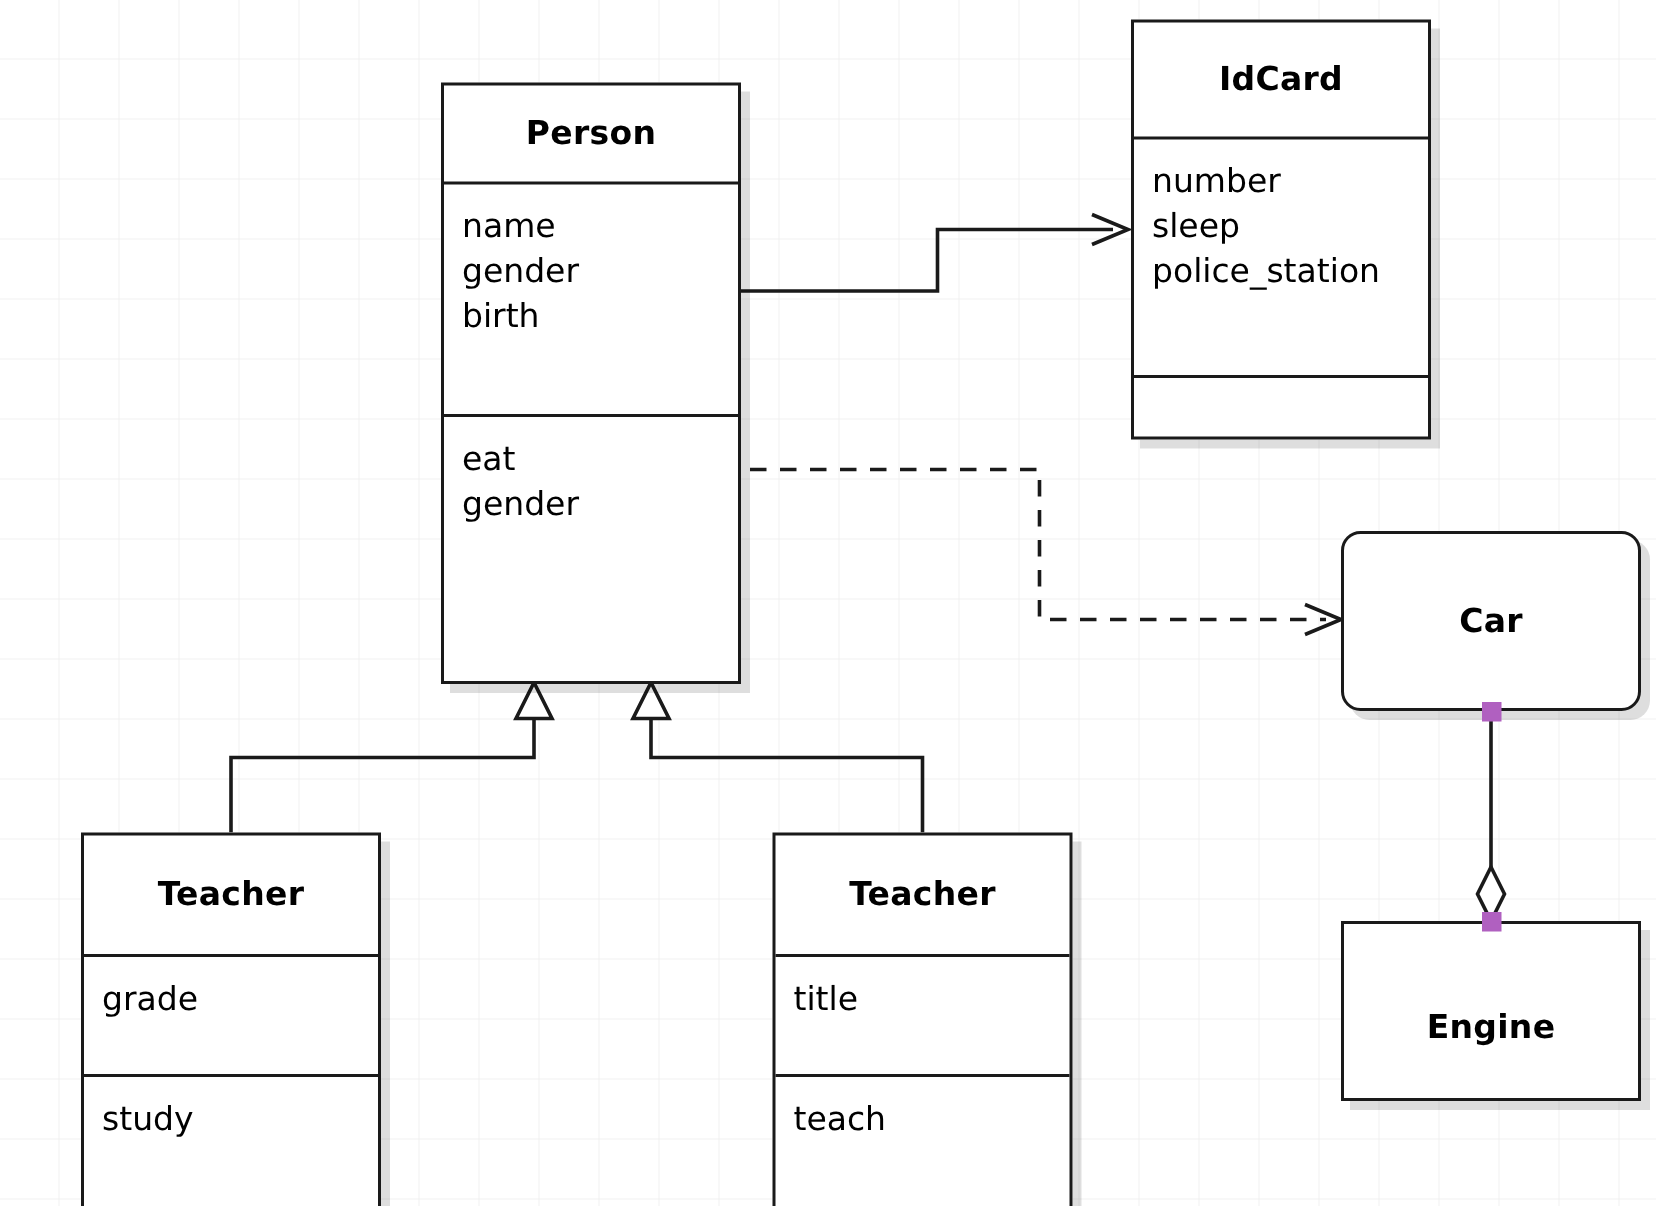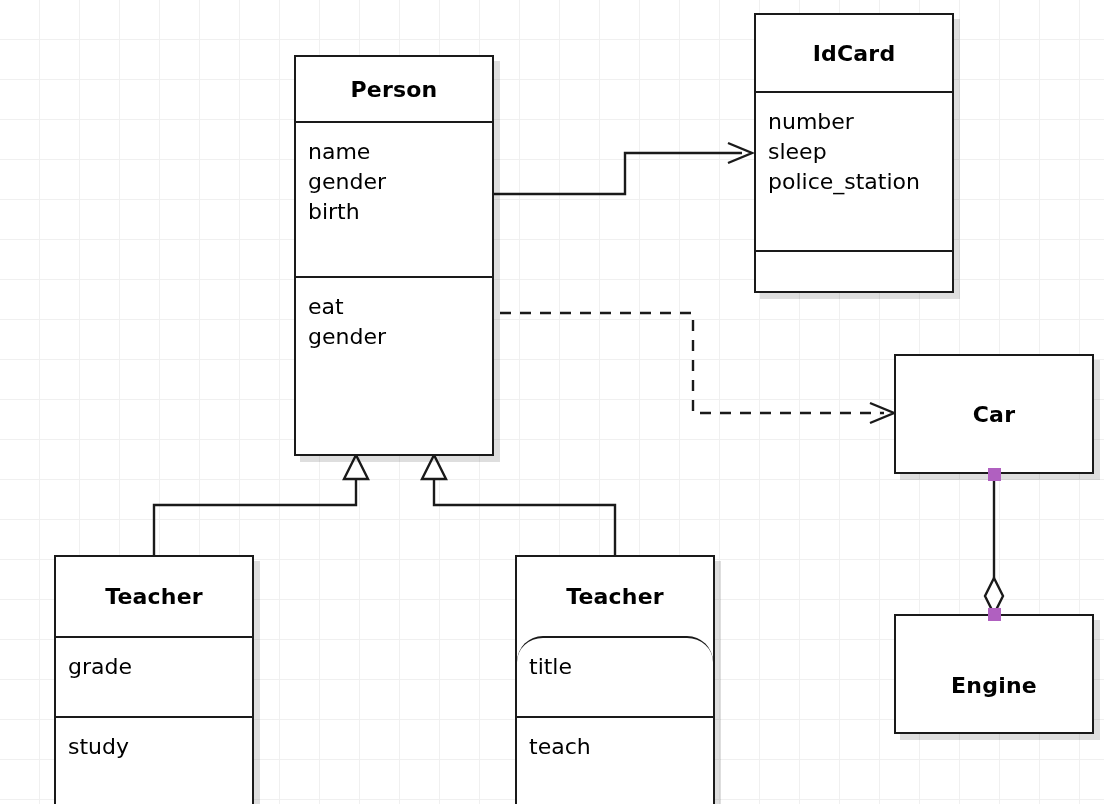--- a/index.html
+++ b/index.html
@@ -147,29 +147,29 @@
     </div>
     <div class="compartment members" style="flex:1 1 auto;">
       <div class="member">study</div>
     </div>
   </div>
 
   <div class="uml-class" style="left:515px; top:555px; width:200px; height:265px;">
     <div class="compartment title-comp" style="height:79px;justify-content:center;">
       <span class="class-title">Teacher</span>
     </div>
-    <div class="compartment members" style="height:80px;border-radius:26px;">
+    <div class="compartment members" style="height:80px;">
       <div class="member">title</div>
     </div>
     <div class="compartment members" style="flex:1 1 auto;">
       <div class="member">teach</div>
     </div>
   </div>
 
-  <div class="uml-class" style="left:894px; top:354px; width:200px; height:120px;">
+  <div class="uml-class" style="left:894px; top:354px; width:200px; height:120px;border-radius:13px;">
     <div class="compartment title-comp single-comp" style="flex:1 1 auto;">
       <span class="class-title">Car</span>
     </div>
   </div>
 
   <div class="uml-class" style="left:894px; top:614px; width:200px; height:120px;">
     <div class="compartment title-comp single-comp" style="flex:1 1 auto;margin-top:22px;">
       <span class="class-title">Engine</span>
     </div>
   </div>

